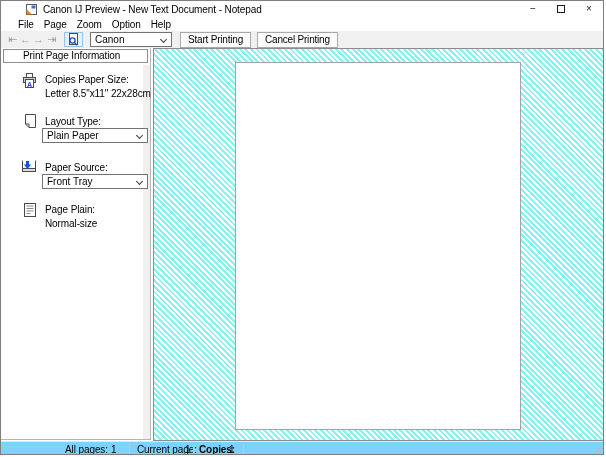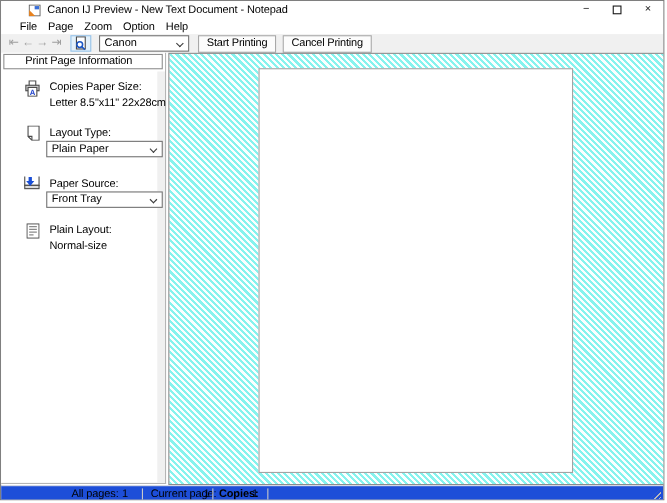--- a/index.html
+++ b/index.html
@@ -38,21 +38,21 @@
   .sb-label { position:absolute; left:44px; font-size:10px; letter-spacing:-0.1px; white-space:nowrap; }
   .sb-value { position:absolute; left:44px; font-size:10px; letter-spacing:-0.1px; white-space:nowrap; }
   .sb-combo { position:absolute; left:21px; width:106px; height:15px;margin-left:20px; }
 
   
   .preview { position:absolute; top:47px; left:152px; width:452px; height:393px; border:1px solid #8c8c8c;
              background:repeating-linear-gradient(45deg,#86f3ee 0,#86f3ee 2px,#fbffff 2px,#fbffff 4px); }
   .page { position:absolute; left:81px; top:13px; width:286px; height:368px; background:#fff; border:1px solid #a3a3a3; }
 
   
-  .statusbar { position:absolute; left:0; right:0; top:440px; height:15px; background:#1d4ed8; border-top:1px solid #e6e6e6; font-size:10px; }
+  .statusbar { position:absolute; left:0; right:0; top:440px; height:15px; background:#7dd3fc; border-top:1px solid #e6e6e6; font-size:10px; }
   .sb-text { position:absolute; top:2px; letter-spacing:-0.1px; white-space:nowrap; }
   .sb-div { position:absolute; top:2px; width:1px; height:11px; background:#c9c9c9; }
   .grip { position:absolute; right:2px; bottom:2px; width:10px; height:10px;
           clip-path:polygon(100% 0, 100% 100%, 0 100%);
           background:repeating-linear-gradient(135deg,#b9b9b9 0 1px,transparent 1px 3px); }
 </style>
 </head>
 <body>
 
 <div class="window">
@@ -139,21 +139,21 @@
       <span class="chev"></span>
     </div>
 
     <svg class="sb-icon" style="top:155px;left:23px;" width="12" height="14" viewBox="0 0 12 14">
       <rect x="0.5" y="0.5" width="11" height="13" fill="#fff" stroke="#4a4a4a"></rect>
       <line x1="2.5" y1="3" x2="9.5" y2="3" stroke="#8a8a8a"></line>
       <line x1="2.5" y1="5.5" x2="9.5" y2="5.5" stroke="#8a8a8a"></line>
       <line x1="2.5" y1="8" x2="9.5" y2="8" stroke="#8a8a8a"></line>
       <line x1="2.5" y1="10.5" x2="6.5" y2="10.5" stroke="#8a8a8a"></line>
     </svg>
-    <span class="sb-label" style="top:156px;">Plain Layout:</span>
+    <span class="sb-label" style="top:156px;">Page Plain:</span>
     <span class="sb-value" style="top:170px;text-align:right;">Normal-size</span>
   </div>
 
   <div class="preview">
     <div class="page"></div>
   </div>
 
   <div class="statusbar">
     <span class="sb-text" style="left:64px;">All pages:</span>
     <span class="sb-text" style="left:110px;">1</span>

